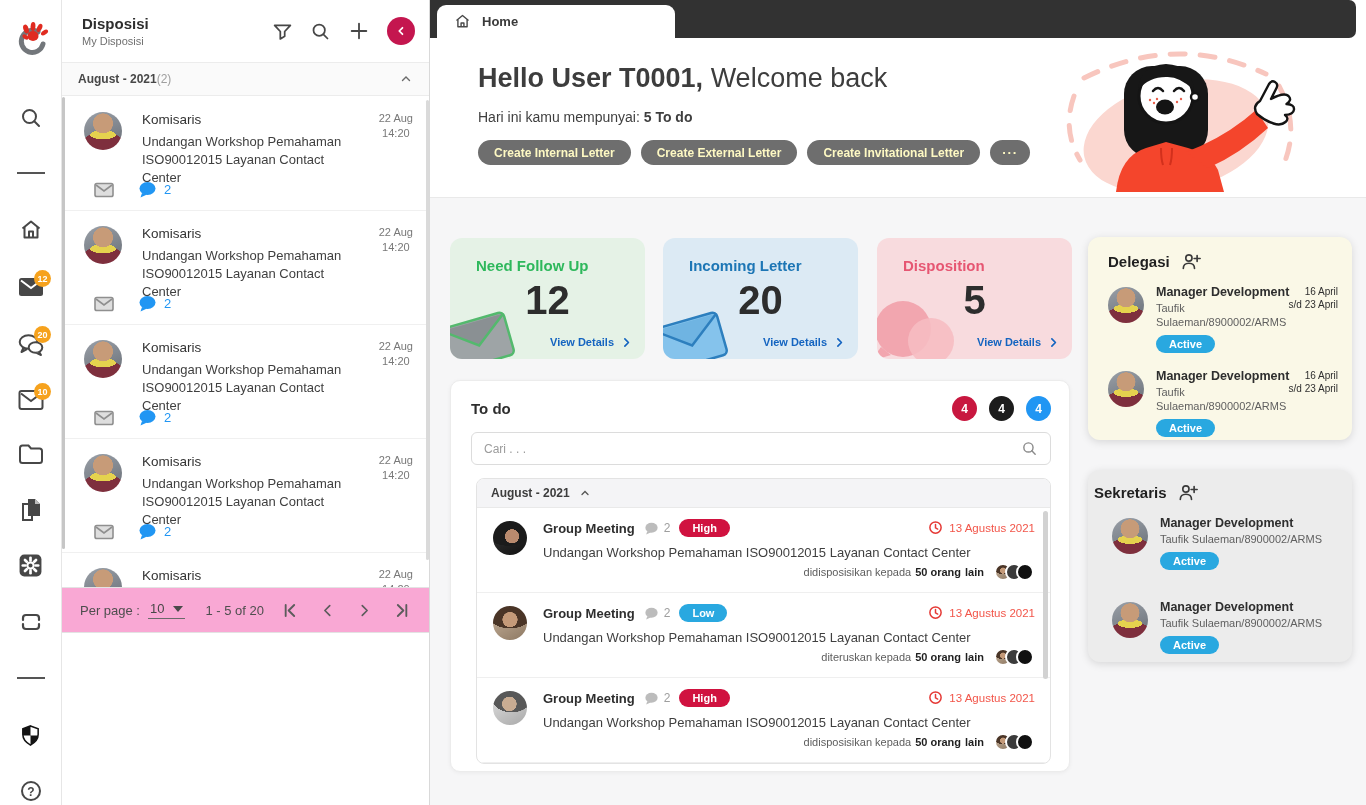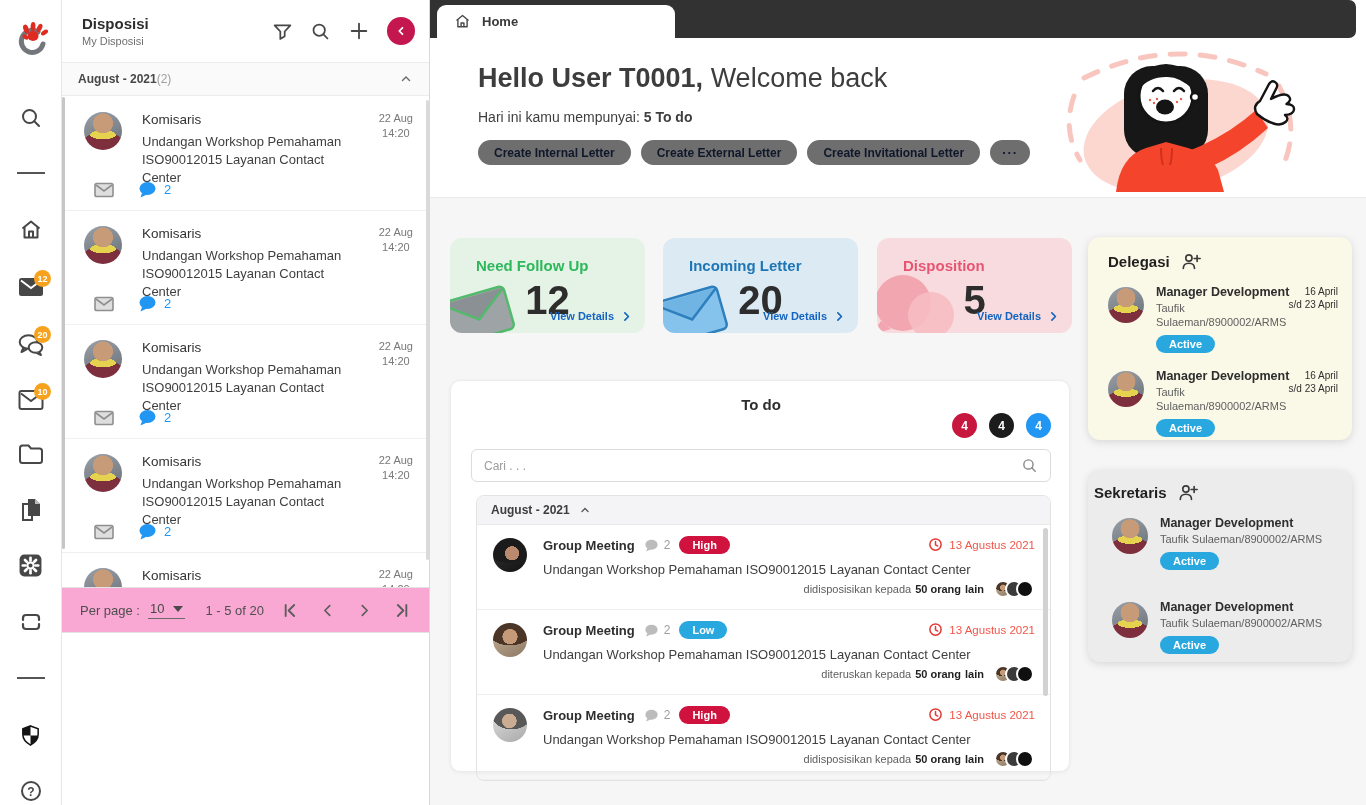--- a/index.html
+++ b/index.html
@@ -56,41 +56,41 @@
   .topbar { position:absolute; top:0; left:0; width:926px; height:38px; background:#323232; border-radius:0 7px 7px 0; }
   .tab { position:absolute; top:5px; left:7px; width:238px; height:33px; background:#fff;
     border-radius:9px 9px 0 0; display:flex; align-items:center; gap:11px; padding:0 17px; cursor:pointer; }
   .tab-label { font-size:13px; font-weight:bold; color:#3a3a3a; }
   .hero-content { position:absolute; top:38px; left:48px; }
   .hero-title { margin-top:25px; font-size:27px; color:#3d3d3d; font-weight:normal; }
   .hero-title b { font-weight:bold; }
   .hero-sub { margin-top:15px; font-size:14px; color:#3f3f3f; }
   .hero-sub b { font-weight:bold; }
   .hero-btns { margin-top:15px; display:flex; align-items:center; gap:10px; }
-  .pill-btn { background:#6e6e6e; color:#0f172a; border:none; border-radius:13px; height:25px;
+  .pill-btn { background:#6e6e6e; color:#fef9c3; border:none; border-radius:13px; height:25px;
     padding:0 16px; font-size:12px; font-weight:bold; font-family:"Liberation Sans",sans-serif; cursor:pointer; }
   .pill-more { padding:0 12px; letter-spacing:1px; font-size:13px; }
   .illustration { position:absolute; top:44px; right:56px; width:252px; height:148px; }
 
   
-  .stat { position:absolute; top:238px; width:195px; height:95px; border-radius:12px; overflow:hidden; }
+  .stat { position:absolute; top:238px; width:195px; height:121px; border-radius:12px; overflow:hidden; }
   .stat1 { left:20px; background:#e5f2e6; } .stat1 .stat-title { color:#2eb85c; }
   .stat2 { left:233px; background:#dceaf4; } .stat2 .stat-title { color:#1d76b5; }
   .stat3 { left:447px; background:#f8dbde; } .stat3 .stat-title { color:#e65672; }
   .stat-title { margin:19px 0 0 26px; font-size:15px; font-weight:bold; }
   .stat-value { text-align:center; font-size:40px; font-weight:bold; color:#2d2d2d; margin-top:4px; }
   .stat-link { position:absolute; right:13px; bottom:11px; display:flex; align-items:center; gap:7px;
     background:none; border:none; color:#1464c0; font-size:11px; font-weight:bold; cursor:pointer;
     font-family:"Liberation Sans",sans-serif; }
   .stat-decor { position:absolute; left:-10px; bottom:-12px; pointer-events:none; }
 
   
   .todo { position:absolute; left:20px; top:380px; width:620px; height:392px; background:#fff;
     border:1px solid #ececec; border-radius:10px; box-shadow:0 1px 4px rgba(0,0,0,.05); }
-  .todo-head { display:flex; align-items:center; padding:15px 18px 11px 20px;flex-direction:column; }
+  .todo-head { display:flex; align-items:center; padding:15px 18px 11px 20px; }
   .todo-title { font-size:15px; font-weight:bold; color:#2e2e2e; }
   .todo-badges { margin-left:auto; display:flex; gap:12px; }
   .cbadge { width:25px; height:25px; border-radius:50%; border:none; color:#fff; font-size:12px; font-weight:bold;
     display:flex; align-items:center; justify-content:center; cursor:pointer; font-family:"Liberation Sans",sans-serif; }
   .cbadge.red { background:#c8173f; } .cbadge.black { background:#1c1c1c; } .cbadge.blue { background:#2196f3; }
   .todo-search { margin:0 18px 0 20px; height:33px; border:1px solid #dcdcdc; border-radius:6px;
     display:flex; align-items:center; padding:0 12px; background:#fff; }
   .todo-search input { flex:1; border:none; outline:none; font-size:12px; color:#444;
     font-family:"Liberation Sans",sans-serif; background:transparent; }
   .todo-search input::placeholder { color:#9c9c9c; }

